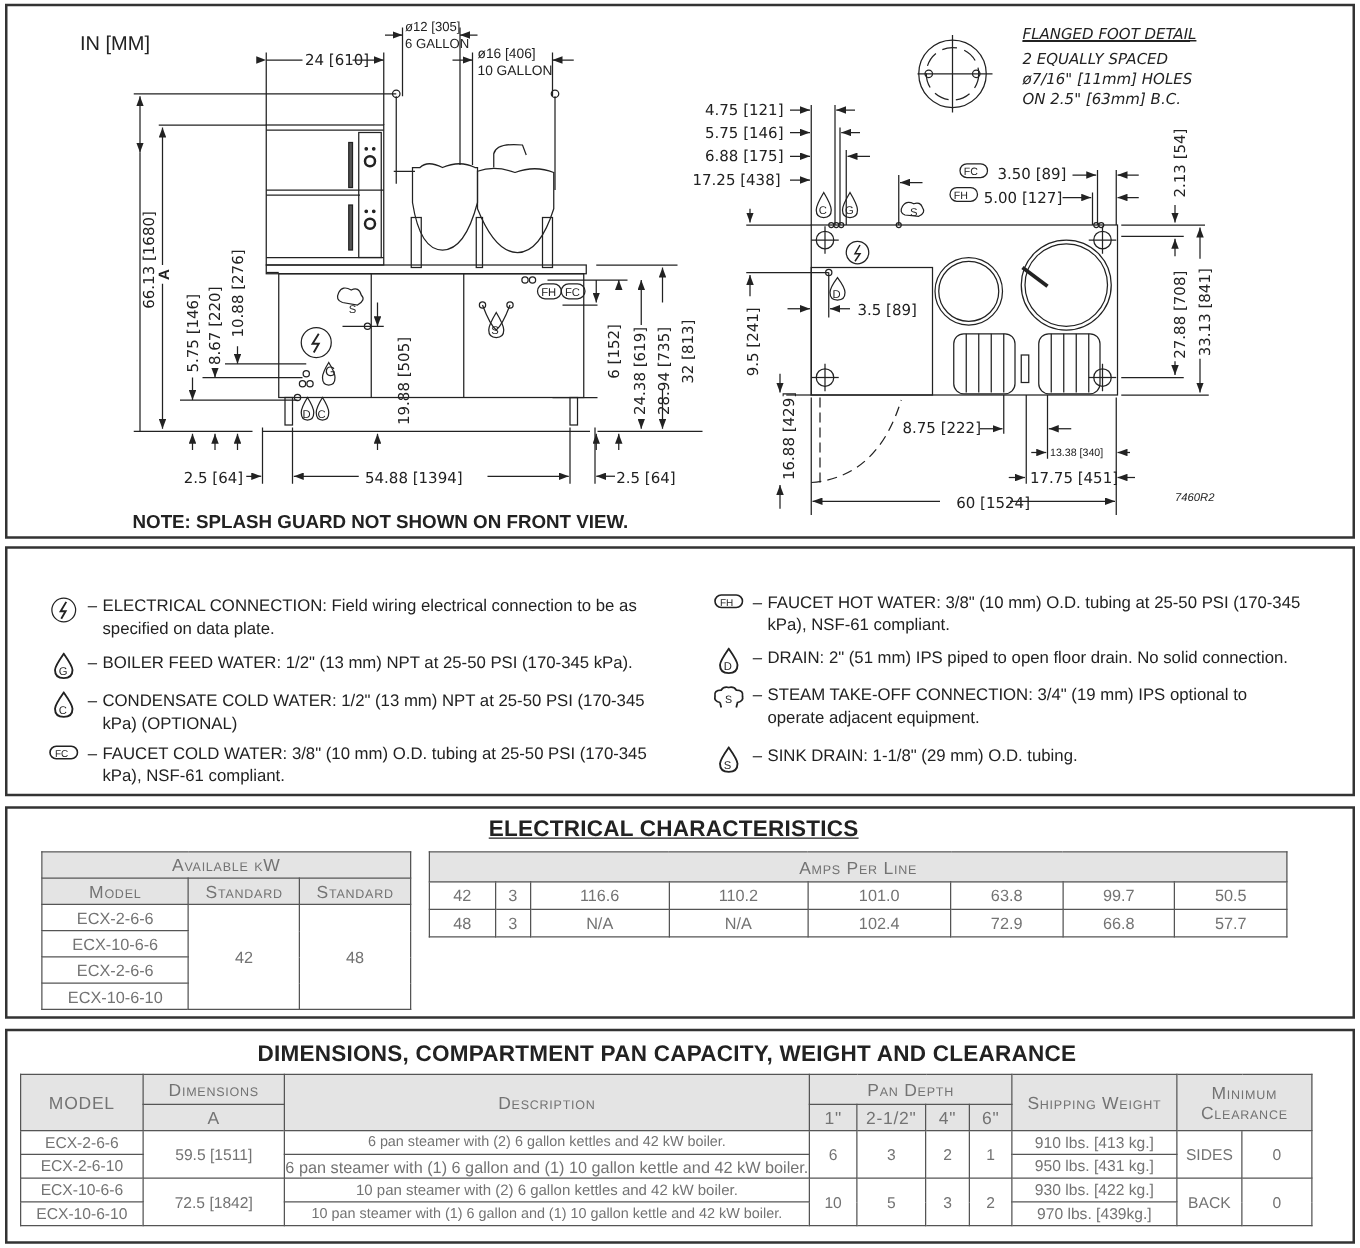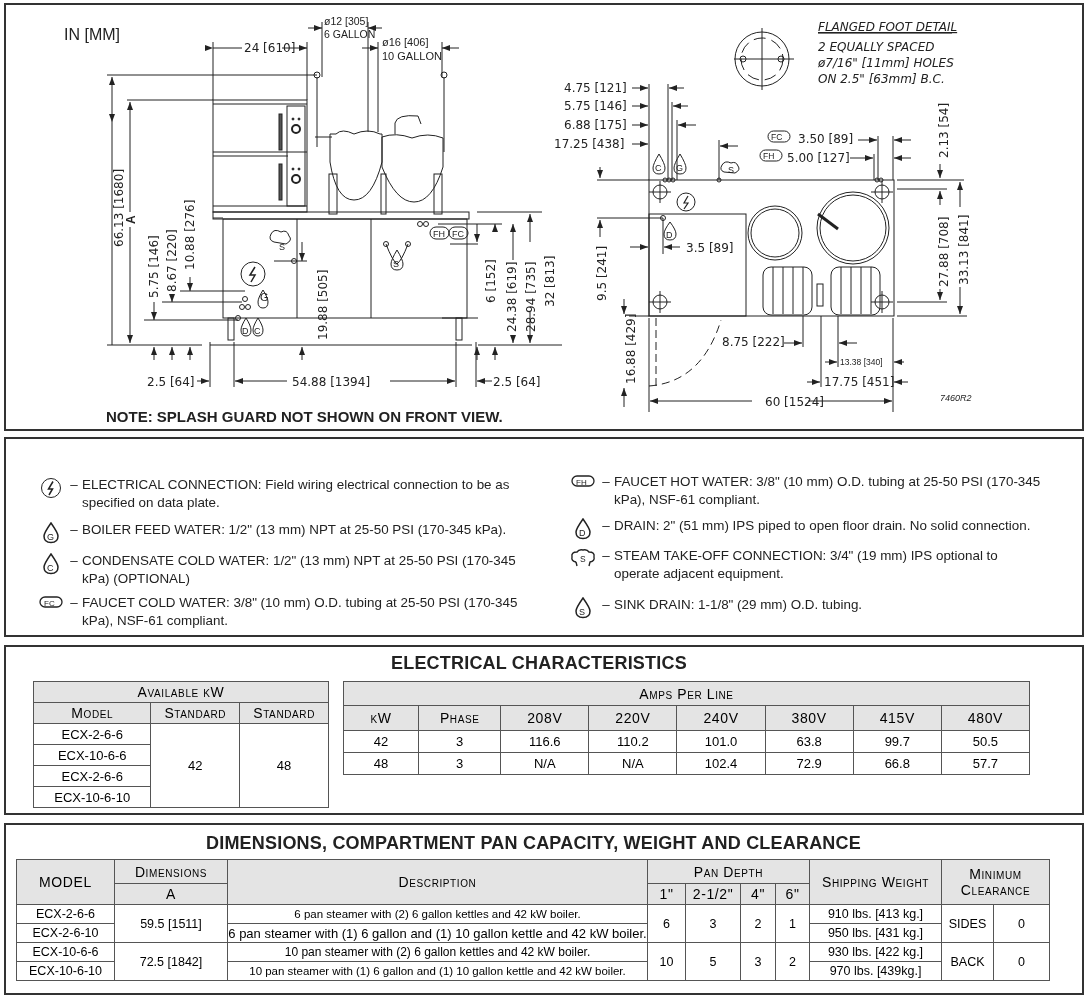--- a/index.html
+++ b/index.html
@@ -9,21 +9,21 @@
   #service-panel { left: 4px; top: 437px; width: 1080px; height: 200px; }
   #electrical-panel { left: 4px; top: 645px; width: 1080px; height: 170px; }
   #dims-panel { left: 4px; top: 823px; width: 1080px; height: 172px; }
   svg text { font-family: "Liberation Sans", sans-serif; }
   .cad { font-family: "DejaVu Sans", sans-serif; font-size: 12px; fill: #222; }
   .section-title { position: absolute; font-weight: bold; font-size: 18px; letter-spacing: 0.2px; color: #222; }
   .svc-item { position: absolute; display: flex; font-size: 13.4px; line-height: 18px; color: #222; }
   .svc-item .ico { width: 30px; flex: none; display: flex; justify-content: center; padding-top: 1px; }
   .svc-item .dash { width: 16px; flex: none; text-align: center; }
   .svc-item .txt { flex: 1; }
-  table { border-collapse: collapse; position: absolute; font-size: 13px; color: #000000; }
+  table { border-collapse: collapse; position: absolute; font-size: 13px; color: #737373; }
   td, th { border: 1px solid #555; text-align: center; font-weight: normal; }
   th { background: #e4e4e4; font-variant: small-caps; letter-spacing: 0.6px; font-size: 14px; }
   .nosc { font-variant: normal; }
 </style>
 </head>
 <body>
 
 <div id="drawing-panel" class="panel">
   <svg width="1076" height="424" viewBox="4 3 1076 424" stroke="#222" fill="none" stroke-width="1">
     <defs>
@@ -395,21 +395,21 @@
           <path d="M9,1 Q2,11 2,14 Q2,20.5 9,20.5 Q16,20.5 16,14 Q16,11 9,1 Z"></path>
           <text x="5" y="18" font-size="9" fill="#222" stroke="none">S</text>
         </svg>
     </span>
     <span class="dash">–</span>
     <span class="txt">SINK DRAIN: 1-1/8" (29 mm) O.D. tubing.</span>
   </div>
 </div>
 
 <div id="electrical-panel" class="panel">
-  <div class="section-title" style="left:385px; top:6px;">ELECTRICAL CHARACTERISTICS</div>
+  <div class="section-title" style="left:385px; top:6px;text-decoration:underline;">ELECTRICAL CHARACTERISTICS</div>
 
   <table style="left:27px; top:34px; width:296px;">
     <tbody>
         <tr style="height:21px;">
           <th colspan="3">Available kW</th>
         </tr>
     <tr style="height:21px;">
       <th style="width:118px;">Model</th>
       <th style="width:89px;">Standard</th>
       <th style="width:89px;">Standard</th>
@@ -429,30 +429,20 @@
           <td>ECX-10-6-10</td>
         </tr>
   </tbody>
     </table>
 
   <table style="left:337px; top:34px; width:687px;">
     <tbody>
         <tr style="height:24px;">
           <th colspan="8">Amps Per Line</th>
         </tr>
-    <tr style="height:25px;">
-      <th style="width:75px;">kW</th>
-      <th style="width:82px;">Phase</th>
-      <th style="width:88px;" class="nosc">208V</th>
-      <th style="width:88px;" class="nosc">220V</th>
-      <th style="width:88px;" class="nosc">240V</th>
-      <th style="width:88px;" class="nosc">380V</th>
-      <th style="width:88px;" class="nosc">415V</th>
-      <th style="width:88px;" class="nosc">480V</th>
-    </tr>
     <tr style="height:22px;">
       <td>42</td>
       <td>3</td>
       <td>116.6</td>
       <td>110.2</td>
       <td>101.0</td>
       <td>63.8</td>
       <td>99.7</td>
       <td>50.5</td>
     </tr>

